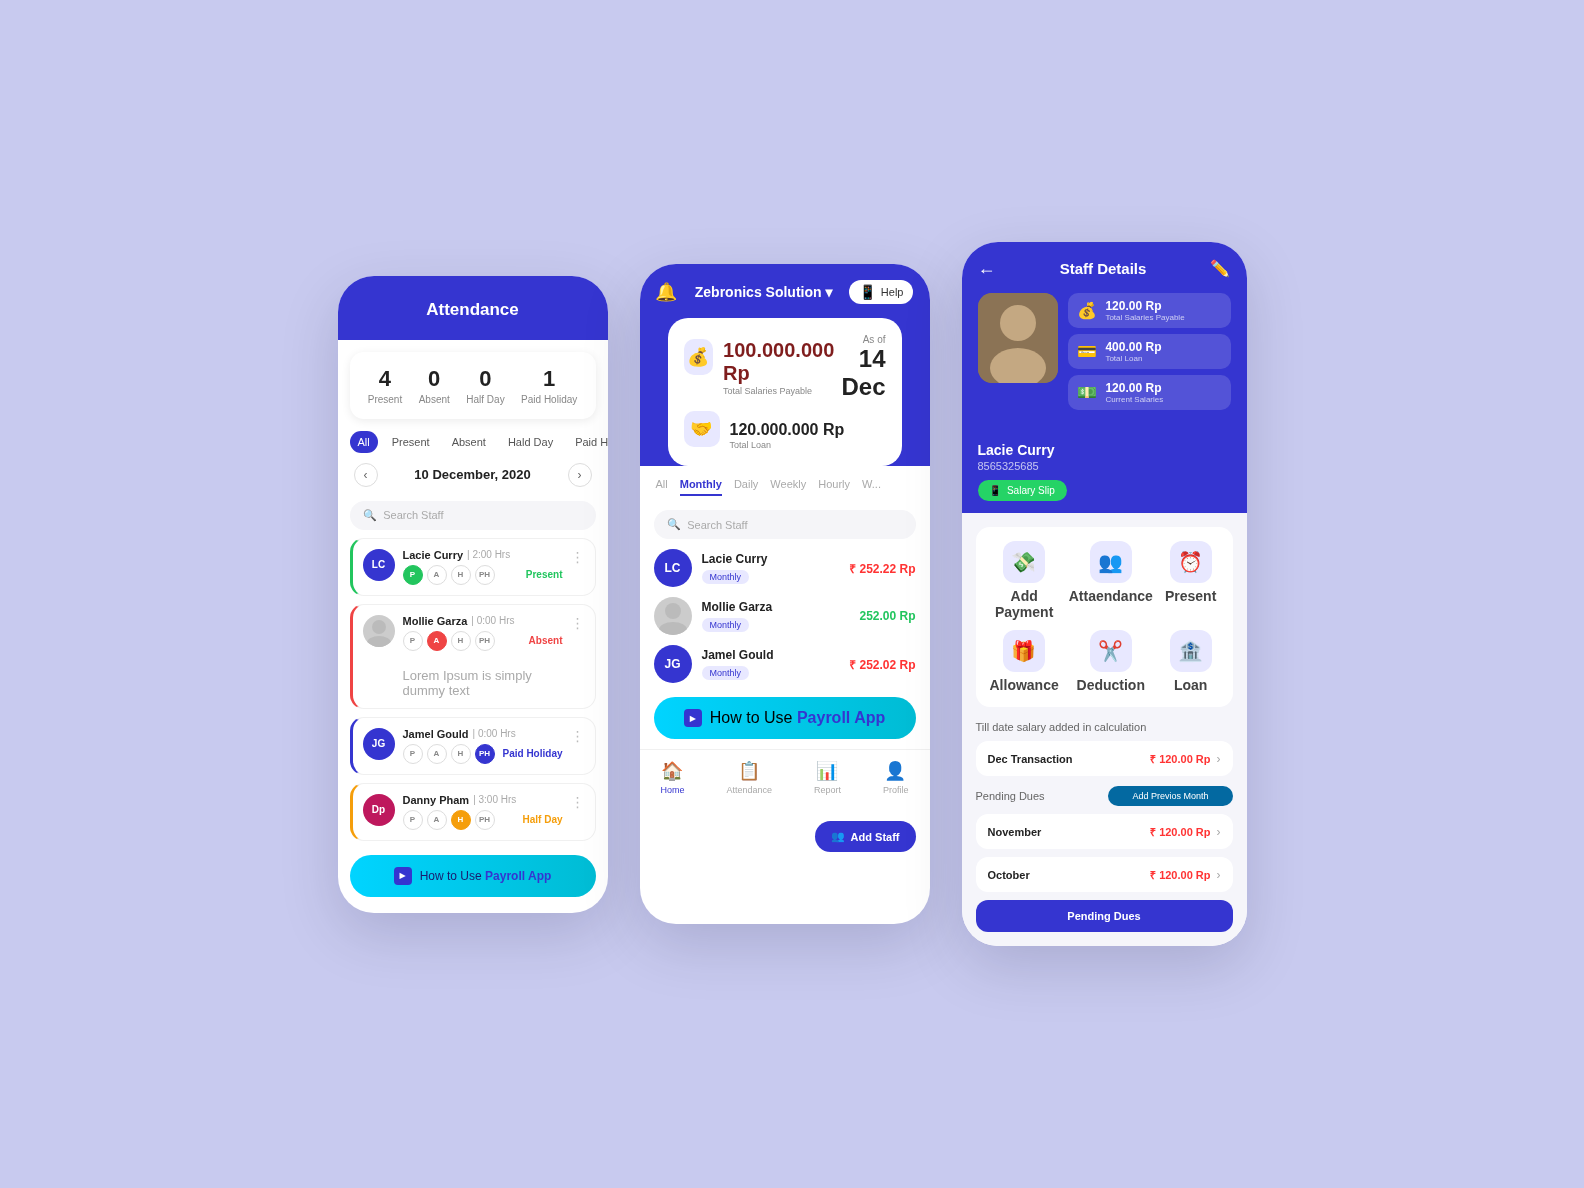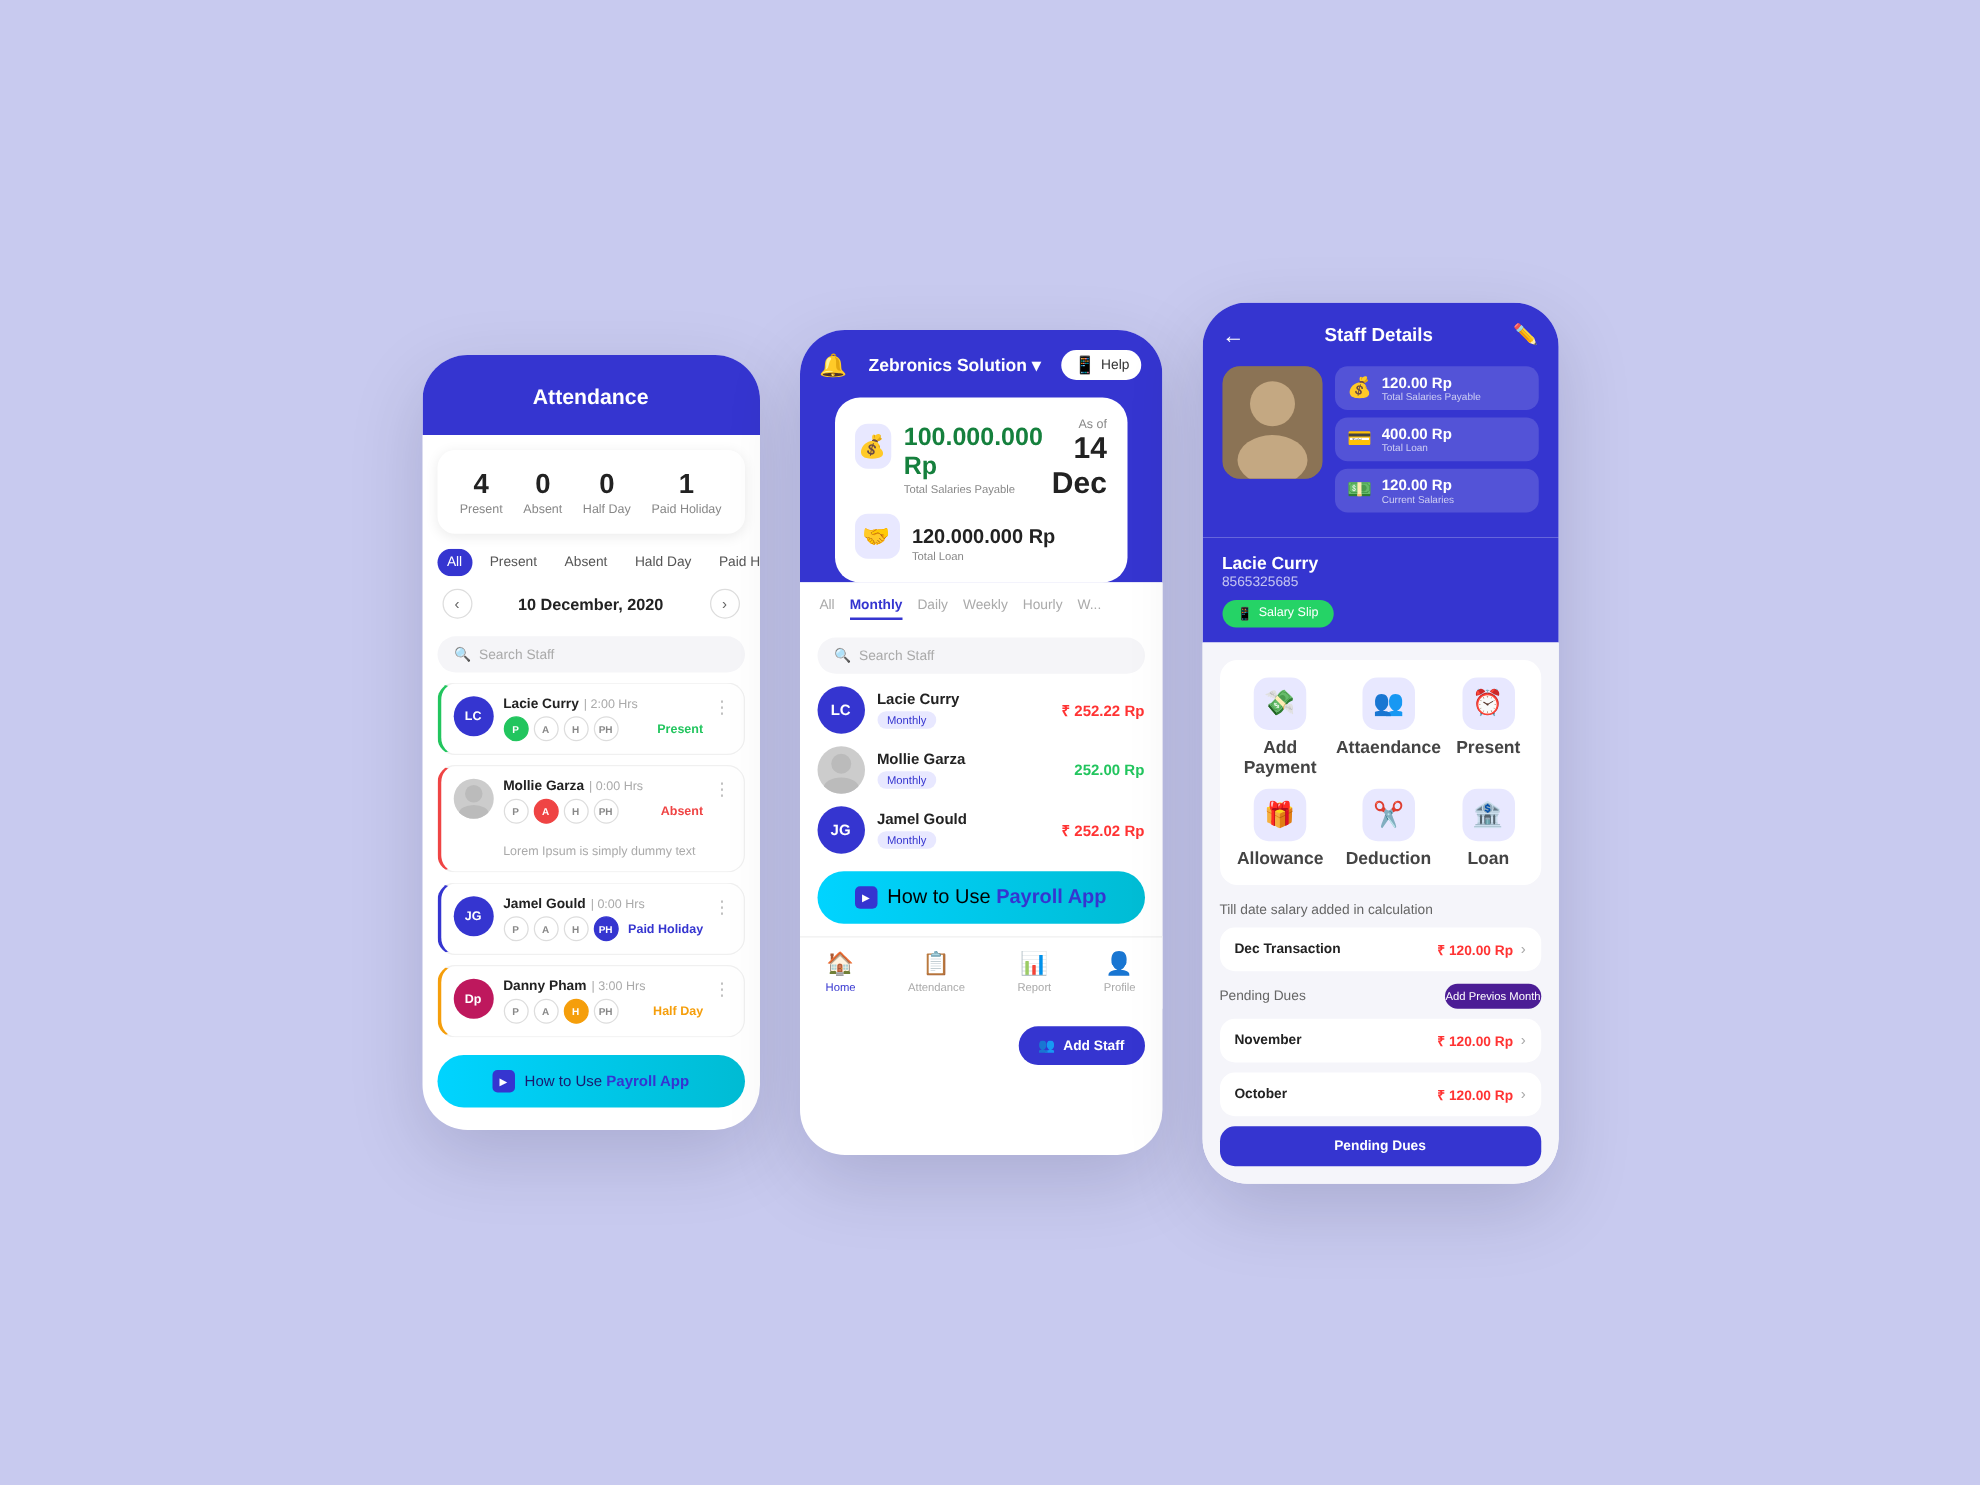--- a/index.html
+++ b/index.html
@@ -137,21 +137,21 @@
     .status-badge.present { color: #22c55e; }
     .status-badge.absent { color: #ef4444; }
     .status-badge.paid-holiday { color: #3535d0; }
     .status-badge.half-day { color: #f59e0b; }
     .three-dots { font-size: 14px; color: #bbb; cursor: pointer; }
     .staff-photo {
       width: 32px; height: 32px; border-radius: 50%;
       background: #ccc; flex-shrink: 0;
       overflow: hidden; display: flex; align-items: center; justify-content: center;
     }
-    .lorem-text { font-size: 10px; color: #aaa; margin-top: 17px; }
+    .lorem-text { font-size: 13px; color: #aaa; margin-top: 17px; }
 
     .how-to-btn {
       margin: 14px 12px 16px;
       background: linear-gradient(90deg, #00d4ff, #00bcd4);
       border-radius: 30px;
       padding: 12px;
       display: flex;
       align-items: center;
       justify-content: center;
       gap: 8px;
@@ -184,21 +184,21 @@
     .wp-icon { color: #25d366; font-size: 14px; }
     .p2-card {
       background: white;
       border-radius: 20px;
       margin: 0 12px 0;
       padding: 16px;
       position: relative;
       top: 0;
     }
     .salary-amount { font-size: 20px; font-weight: 800; color: #ff3333; }
-    .salary-amount span { color: #15803d; }
+    .salary-amount span { color: #7f1d1d; }
     .salary-label { font-size: 9px; color: #888; margin-top: 1px; }
     .loan-amount { font-size: 16px; font-weight: 700; color: #222; margin-top: 10px; }
     .as-of { font-size: 10px; color: #888; }
     .as-of-date { font-size: 24px; font-weight: 800; color: #222; }
     .card-row { display: flex; justify-content: space-between; align-items: center; }
     .card-icon {
       width: 36px; height: 36px; background: #e8e8ff;
       border-radius: 10px; display: flex; align-items: center; justify-content: center;
       font-size: 18px;
     }
@@ -329,22 +329,22 @@
     }
     .p3-trans-label { font-size: 11px; font-weight: 600; color: #222; }
     .p3-trans-amount { font-size: 11px; font-weight: 700; color: #ff3333; display: flex; align-items: center; gap: 3px; }
     .p3-chevron { color: #aaa; font-size: 12px; }
     .pending-header {
       display: flex; justify-content: space-between; align-items: center;
       margin: 10px 0 8px;
     }
     .pending-title { font-size: 11px; color: #666; }
     .add-prev-btn {
-      background: #4c1d95; color: white;
-      border-radius: 20px; padding: 5px 0;
+      background: #0369a1; color: white;
+      border-radius: 20px; padding: 5px 24px;
       font-size: 9px; cursor: pointer;
     }
     .pending-dues-btn {
       background: #3535d0; color: white;
       border-radius: 12px; padding: 10px;
       text-align: center; font-size: 11px; font-weight: 600;
       cursor: pointer; margin-top: 6px;
     }
   </style>
 </head>

